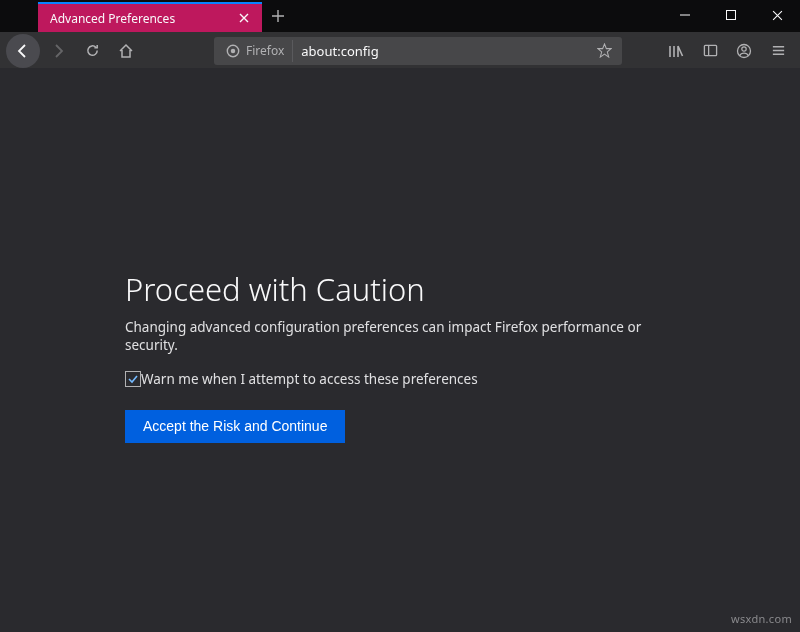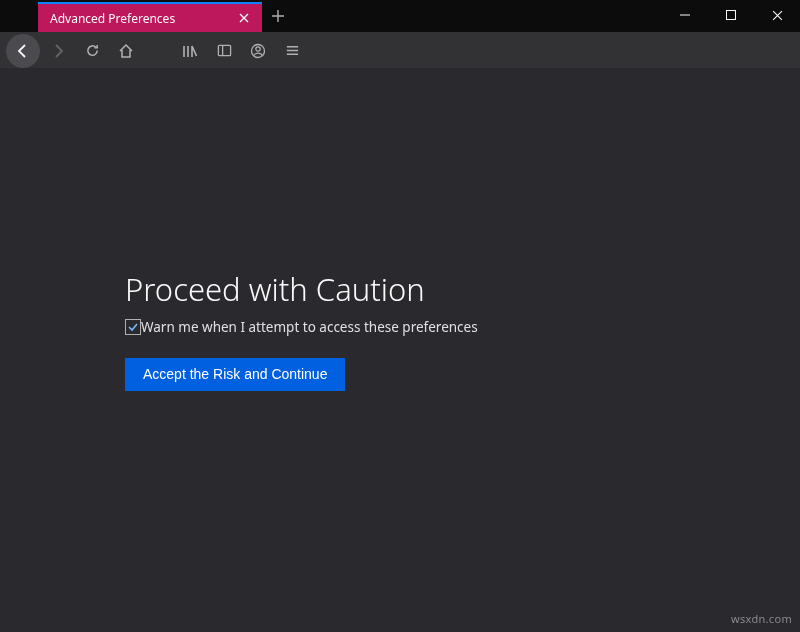--- a/index.html
+++ b/index.html
@@ -210,20 +210,37 @@
     <svg width="15" height="15" viewBox="0 0 16 16">
         <path d="M13 8 A5 5 0 1 1 11.5 4.5 M13 2 V5 H10" fill="none" stroke="currentColor" stroke-width="1.6"></path>
       </svg>
   </div>
   <div class="tb-btn">
     <svg width="16" height="16" viewBox="0 0 16 16">
         <path d="M2 8 L8 2 L14 8 M4 7 V14 H12 V7" fill="none" stroke="currentColor" stroke-width="1.5"></path>
       </svg>
   </div>
 
+  <div class="urlbar">
+    <div class="identity">
+      <span>
+        <svg width="14" height="14" viewBox="0 0 16 16">
+            <circle cx="8" cy="8" r="6.5" fill="none" stroke="#b1b1b3" stroke-width="1.6"></circle>
+            <circle cx="8" cy="8" r="2.6" fill="#b1b1b3"></circle>
+          </svg>
+      </span>
+      <span class="identity-label">Firefox</span>
+    </div>
+    <span class="url-text">about:config</span>
+    <span class="star">
+      <svg width="15" height="15" viewBox="0 0 16 16">
+          <path d="M8 1 L10 6 L15 6 L11 9.5 L12.5 15 L8 11.8 L3.5 15 L5 9.5 L1 6 L6 6 Z" fill="none" stroke="currentColor" stroke-width="1.1"></path>
+        </svg>
+    </span>
+  </div>
 
   <div class="tb-right">
     <div class="tb-btn">
       <svg width="16" height="16" viewBox="0 0 16 16">
           <path d="M2 14 V3 M6 14 V3 M10 14 V3 M10 3 L14.5 13" stroke="currentColor" stroke-width="1.6"></path>
         </svg>
     </div>
     <div class="tb-btn">
       <svg width="15" height="15" viewBox="0 0 16 16">
           <rect x="1.5" y="2.5" width="13" height="11" rx="1" fill="none" stroke="currentColor" stroke-width="1.4"></rect>
@@ -241,20 +258,21 @@
       <svg width="15" height="15" viewBox="0 0 16 16">
           <path d="M2 4 H14 M2 8 H14 M2 12 H14" stroke="currentColor" stroke-width="1.6"></path>
         </svg>
     </div>
   </div>
 </div>
 
 <div class="content">
   <div class="warn-box">
     <div class="warn-title">Proceed with Caution</div>
+    <div class="warn-msg">Changing advanced configuration preferences can impact Firefox performance or security.</div>
     <label class="warn-check">
       <span class="checkbox">
         <svg width="12" height="12" viewBox="0 0 12 12">
             <path d="M2 6 L5 9 L10 3" fill="none" stroke="#75baff" stroke-width="1.6"></path>
           </svg>
       </span>
       <span>Warn me when I attempt to access these preferences</span>
     </label>
     <button class="accept-btn">Accept the Risk and Continue</button>
   </div>

